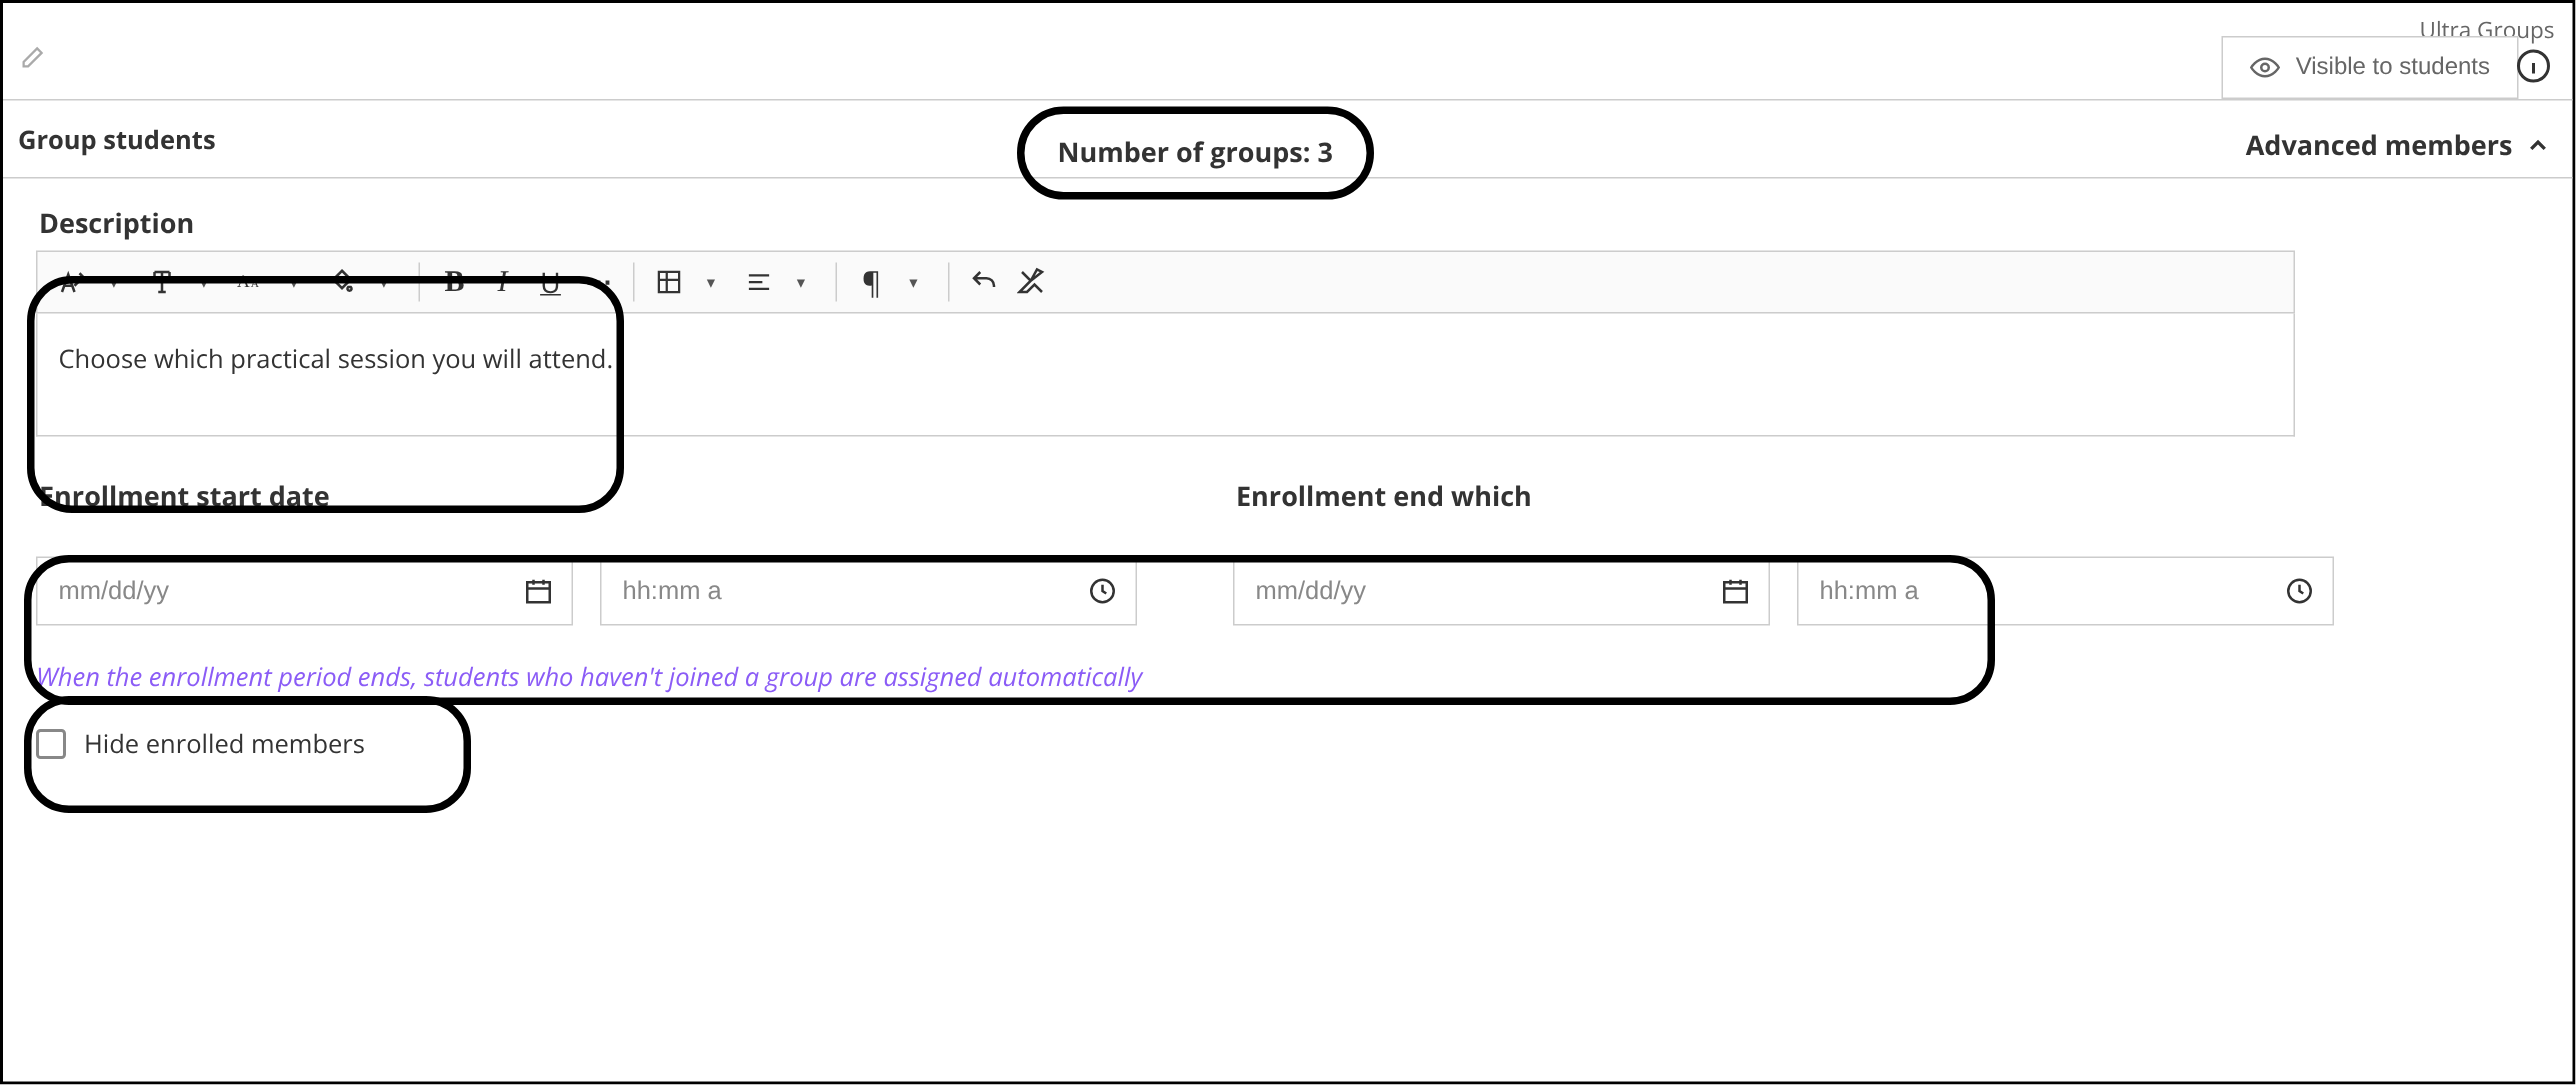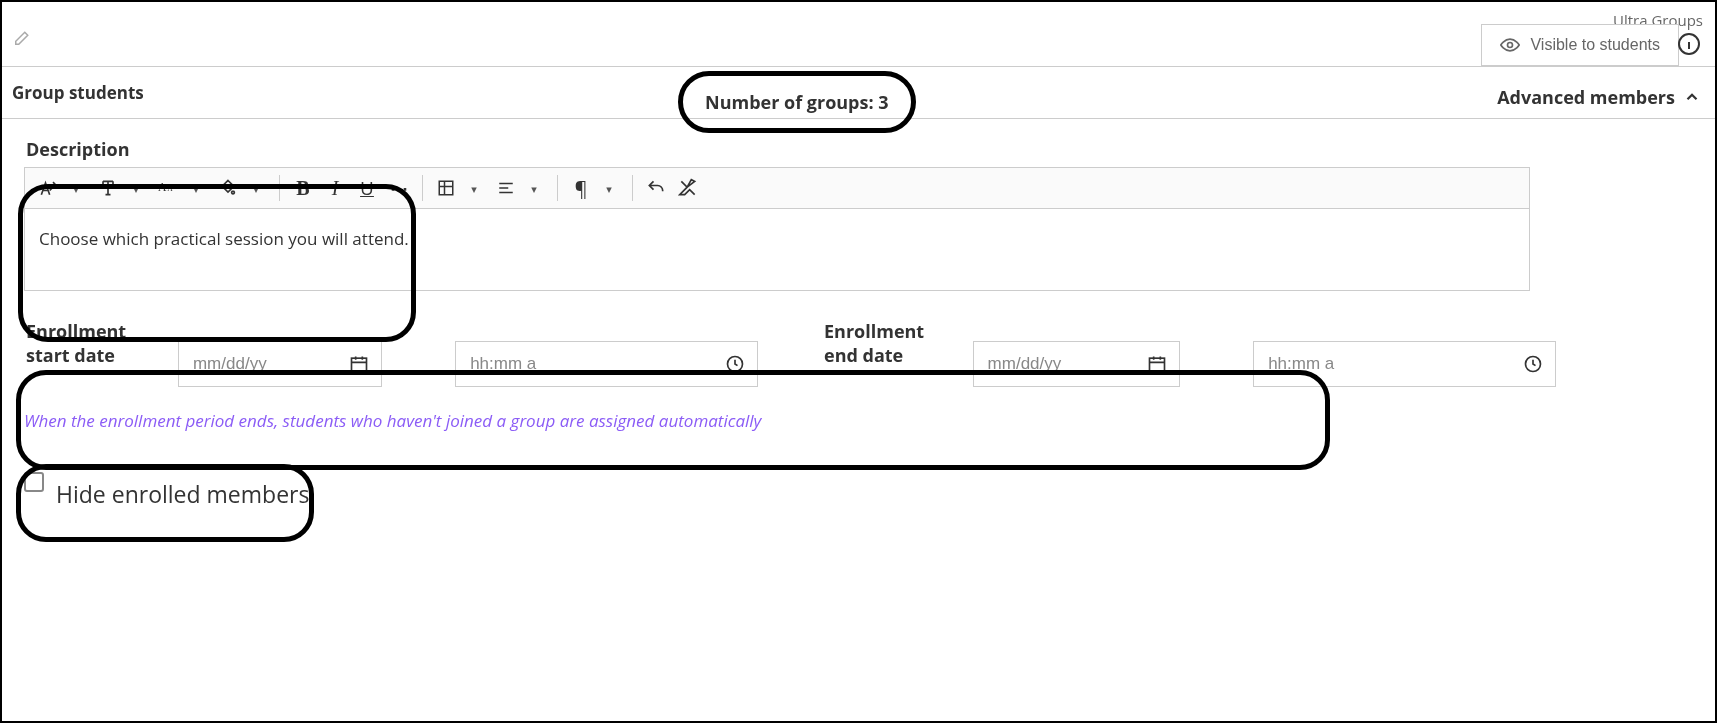--- a/index.html
+++ b/index.html
@@ -23,21 +23,21 @@
   .h1a { left:16px; top:182px; width:398px; height:158px; }
   .h1b { left:14px; top:368px; width:1314px; height:100px; }
   .h1c { left:14px; top:462px; width:298px; height:78px; }
   .section-label { font-weight:700; font-size:18px; margin:0 0 6px 2px; }
   .toolbar { border:1px solid #ccc; background:#fafafa; height:42px; display:flex; align-items:center; padding:0 8px; gap:2px; width:1506px; }
   .tbtn { display:flex; align-items:center; justify-content:center; min-width:30px; height:30px; color:#333; font-size:18px; cursor:pointer; padding:0 4px; }
   .tbtn.sub { font-size:11px; margin-left:-4px; color:#555; }
   .tsep { width:1px; height:26px; background:#ccc; margin:0 6px; }
   .editor-body { border:1px solid #ccc; border-top:none; padding:18px 14px 40px 14px; width:1506px; font-size:17px; }
   .date-row { display:flex; gap:18px; margin-top:28px; }
-  .date-col { display:flex; flex-direction:row;gap:48px; }
+  .date-col { display:flex; flex-direction:column; }
   .field { border:1px solid #ccc; height:46px; display:flex; align-items:center; justify-content:space-between; padding:0 12px; width:358px; margin-top:22px;}
   .field input { border:none; outline:none; font-size:17px; width:100%; color:#333; }
   .field input::placeholder { color:#888; }
   .ficon { color:#444; }
   .small-field { width:280px; border:1px solid #ccc; height:44px; padding:0 10px; display:flex; align-items:center; margin-top:6px;}
   .small-field input { border:none; outline:none; font-size:17px; width:100%; }
   .hint-text { font-style:italic; color:#8b5cf6; font-size:17px; margin-top:22px; }
   .check-row { display:flex; align-items:center; gap:12px; margin-top:22px; }
   .checkbox { width:20px; height:20px; border:2px solid #888; border-radius:3px; cursor:pointer; }
   svg { display:block; }
@@ -182,21 +182,21 @@
           <span class="ficon">
               <svg width="20" height="20" viewBox="0 0 24 24" fill="none" stroke="#333" stroke-width="2">
                 <circle cx="12" cy="12" r="9"></circle>
                 <path d="M12 7v5l3 2"></path>
               </svg>
             </span>
         </div>
       </div>
       <div style="width:28px;"></div>
       <div class="date-col" style="width:358px;">
-        <div class="section-label">Enrollment end date</div>
+        <div class="section-label">Enrollment end which</div>
         <div class="field">
           <input placeholder="mm/dd/yy" style="">
           <span class="ficon">
               <svg width="20" height="20" viewBox="0 0 24 24" fill="none" stroke="#333" stroke-width="2">
                 <rect x="3" y="5" width="18" height="16"></rect>
                 <path d="M3 10h18M8 3v4M16 3v4"></path>
               </svg>
             </span>
         </div>
       </div>
@@ -212,21 +212,21 @@
             </span>
         </div>
       </div>
     </div>
 
 
     <div class="hint-text">When the enrollment period ends, students who haven't joined a group are assigned automatically</div>
 
     <div class="check-row">
       <span class="checkbox"></span>
-      <span style="font-size:23px;margin-top:24px;">Hide enrolled members</span>
+      <span style="font-size:17px;">Hide enrolled members</span>
     </div>
 
   </div>
 
   <div class="desc-highlight h1a"></div>
   <div class="desc-highlight h1b"></div>
   <div class="desc-highlight h1c"></div>
 
 </div>
 

